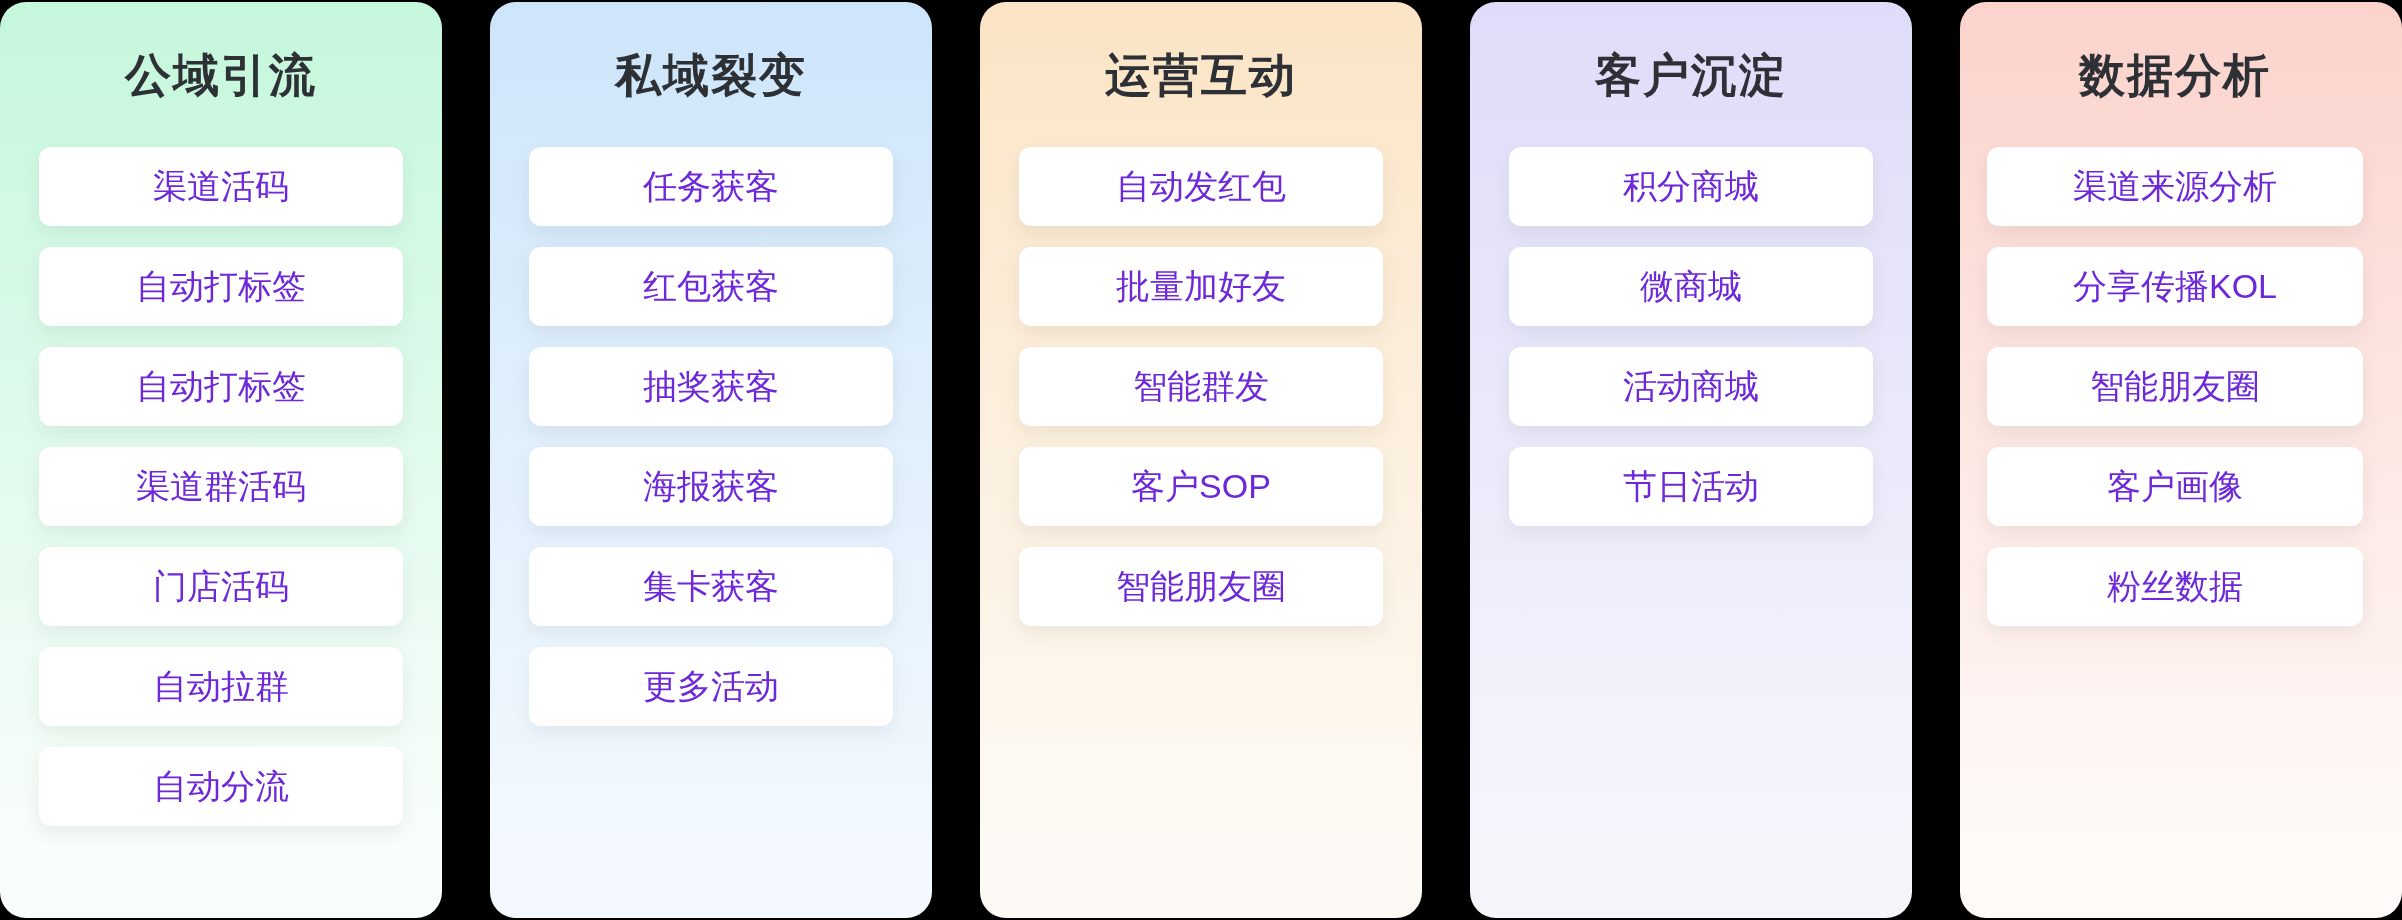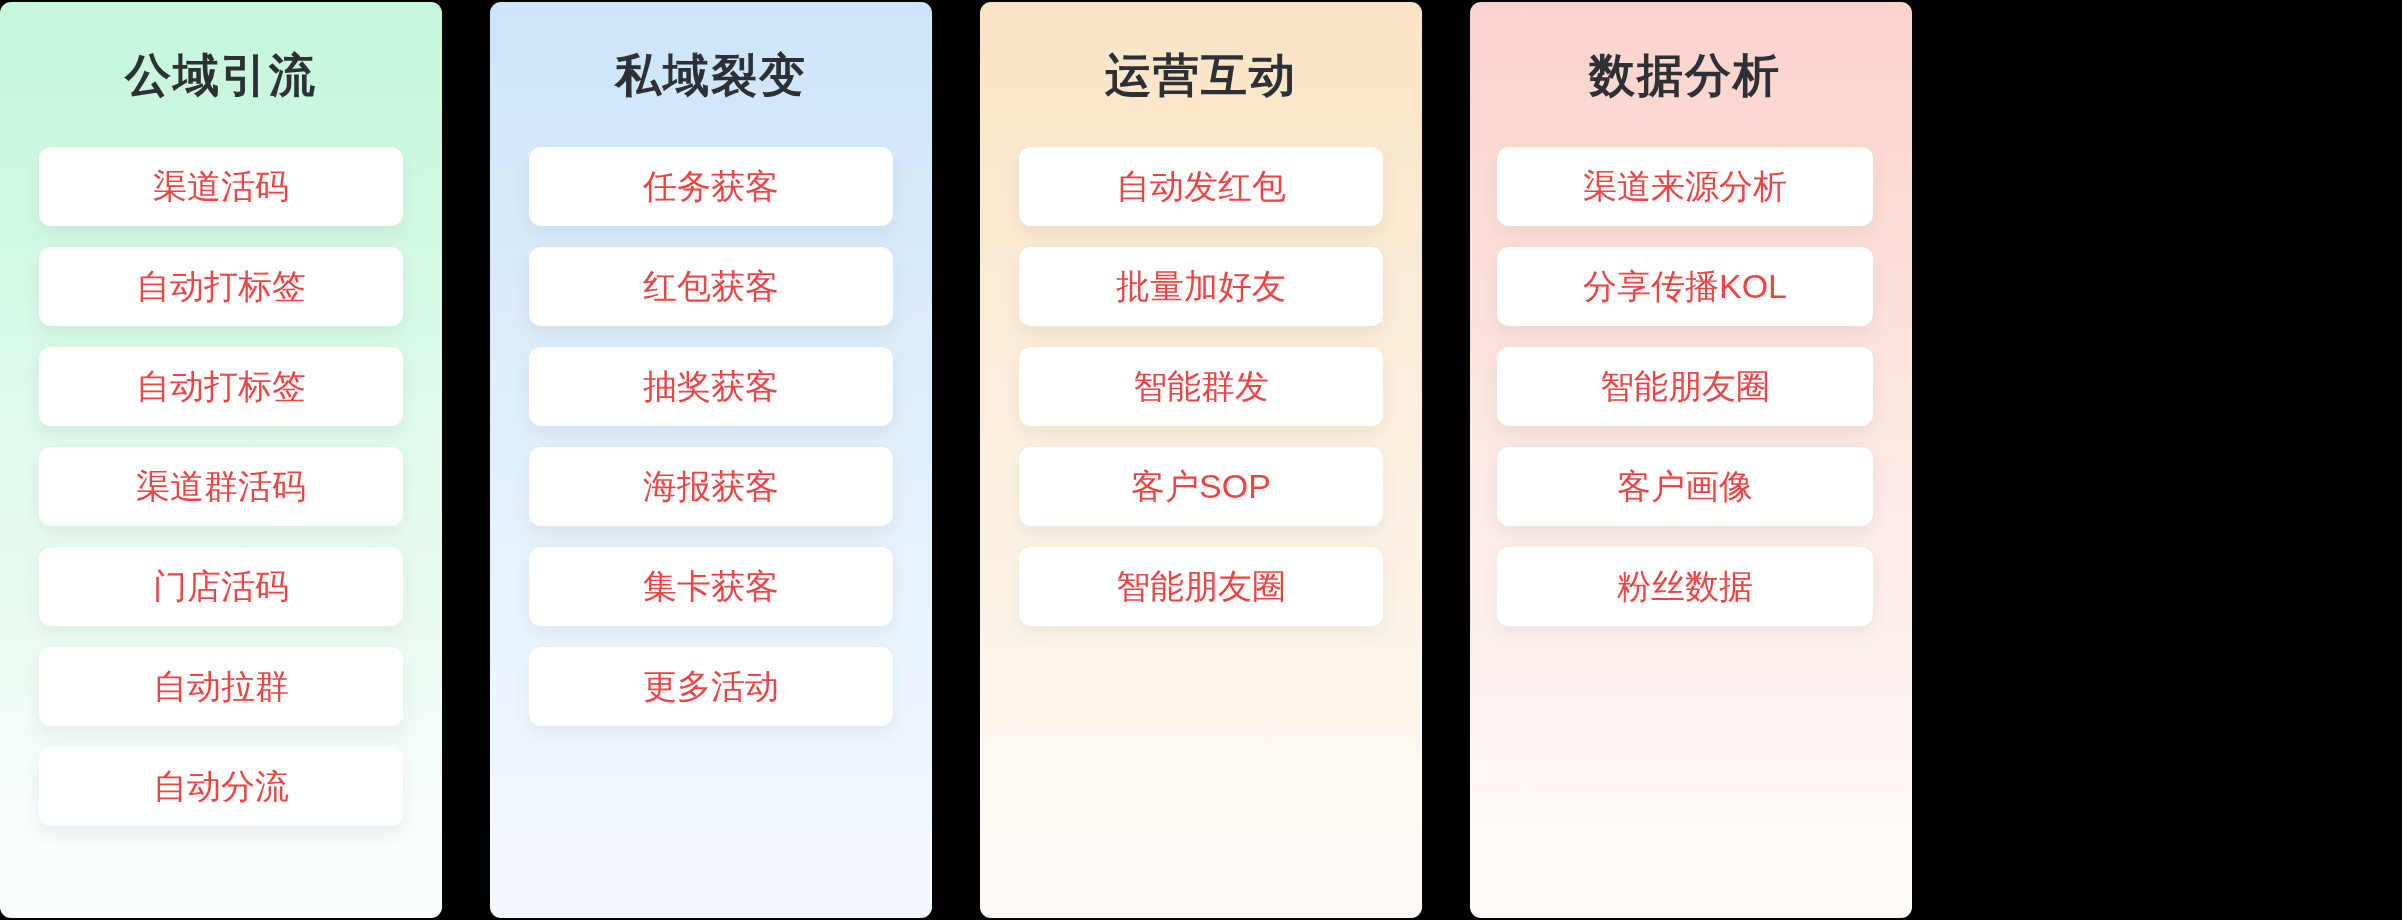--- a/index.html
+++ b/index.html
@@ -17,21 +17,21 @@
     display: flex;
     gap: 48px;
     padding: 2px 0;
     width: 2402px;
     height: 916px;
   }
   .column {
     width: 442px;
     height: 916px;
     box-sizing: border-box;
-    border-radius: 11px;
+    border-radius: 26px;
     padding: 0 39px;
     flex: 0 0 auto;
   }
   .column-title {
     margin: 44px 0 0 0;
     text-align: center;
     font-size: 46px;
     line-height: 58px;
     font-weight: 700;
     color: #2d3034;
@@ -44,21 +44,21 @@
     gap: 21px;
   }
   .item-card {
     height: 79px;
     background: #ffffff;
     border-radius: 12px;
     display: flex;
     align-items: center;
     justify-content: center;
     font-size: 34px;
-    color: #ef4444;
+    color: #6d28d9;
     box-shadow: 0 8px 18px rgba(60, 80, 70, 0.08);
     cursor: pointer;
   }
 </style>
 </head>
 <body>
 
 <div class="board">
 
   <div class="column" style="background: linear-gradient(rgb(196, 247, 219) 0%, rgb(249, 253, 251) 92%);">
@@ -90,20 +90,29 @@
     <h2 class="column-title">运营互动</h2>
     <div class="item-list">
       <div class="item-card">自动发红包</div>
       <div class="item-card">批量加好友</div>
       <div class="item-card">智能群发</div>
       <div class="item-card">客户SOP</div>
       <div class="item-card">智能朋友圈</div>
     </div>
   </div>
 
+  <div class="column" style="background: linear-gradient(rgb(222, 220, 248) 0%, rgb(246, 245, 252) 92%);">
+    <h2 class="column-title">客户沉淀</h2>
+    <div class="item-list">
+      <div class="item-card">积分商城</div>
+      <div class="item-card">微商城</div>
+      <div class="item-card">活动商城</div>
+      <div class="item-card">节日活动</div>
+    </div>
+  </div>
 
   <div class="column" style="background: linear-gradient(rgb(251, 211, 204) 0%, rgb(254, 250, 248) 92%); padding-left: 27px;">
     <h2 class="column-title">数据分析</h2>
     <div class="item-list">
       <div class="item-card">渠道来源分析</div>
       <div class="item-card">分享传播KOL</div>
       <div class="item-card">智能朋友圈</div>
       <div class="item-card">客户画像</div>
       <div class="item-card">粉丝数据</div>
     </div>

